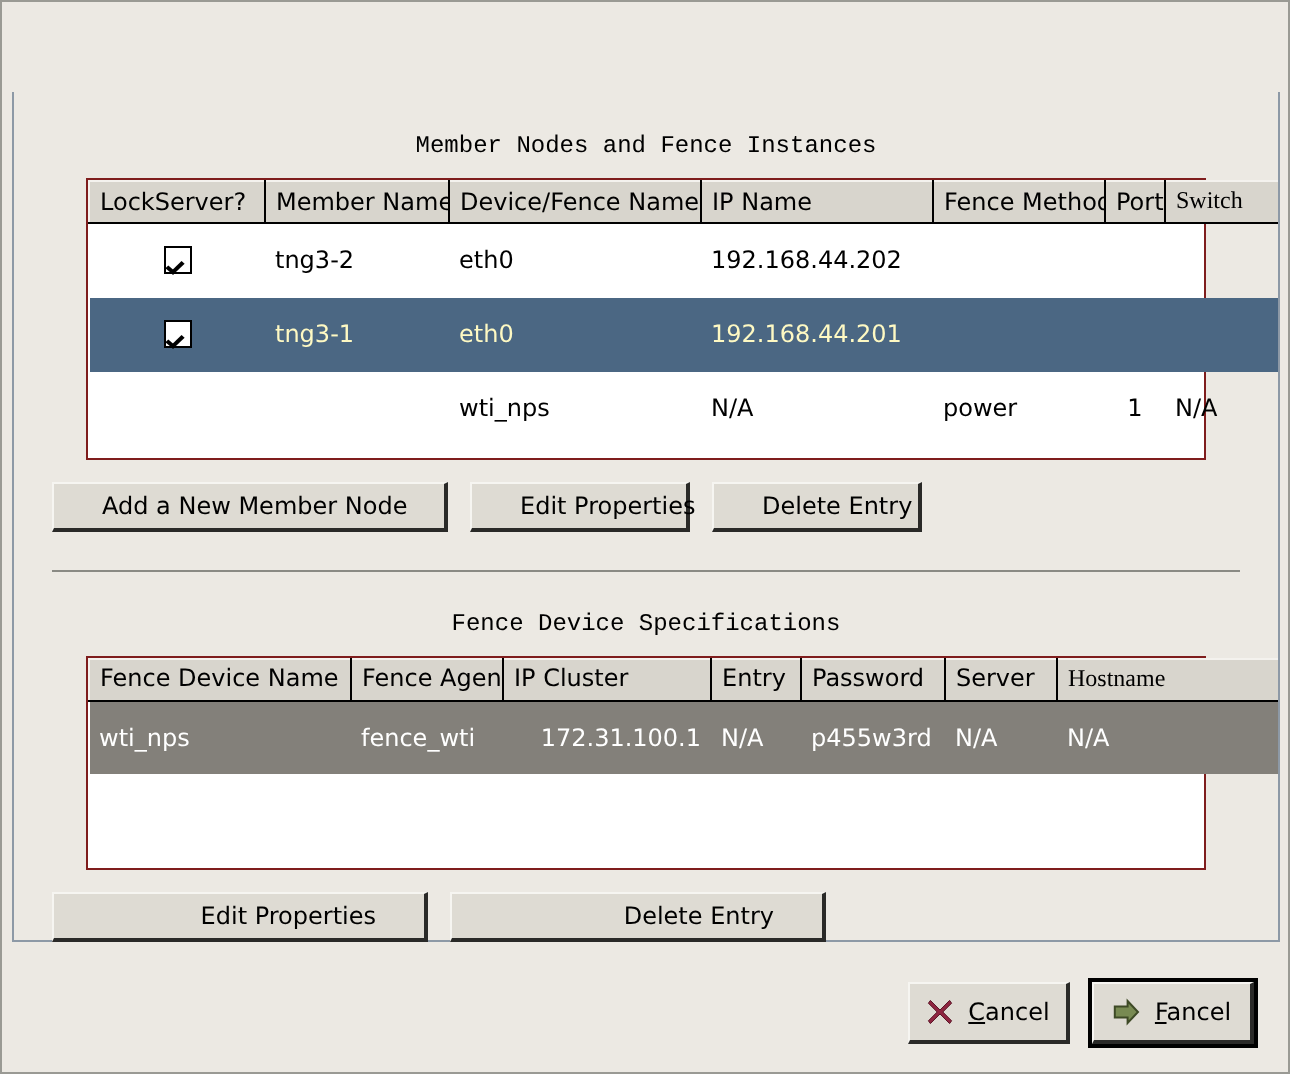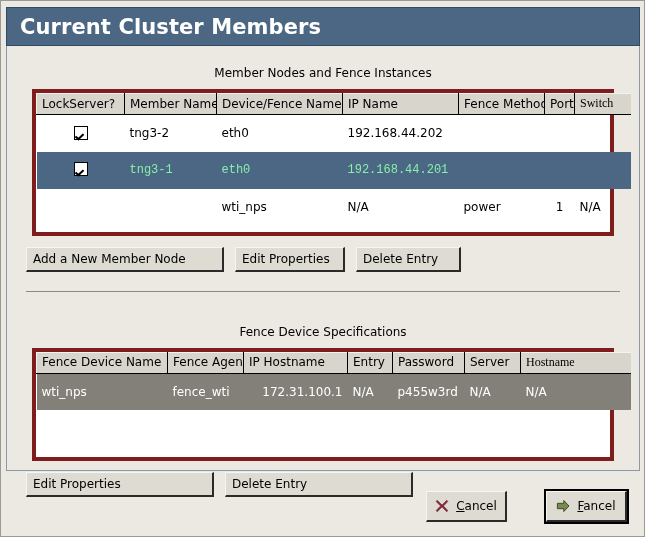--- a/index.html
+++ b/index.html
@@ -59,26 +59,27 @@
     border-right: 1px solid #8d99a6;
     border-bottom: 1px solid #8d99a6;
   }
 
   .section-label {
     text-align: center;
     font-size: 12px;
     color: #000;
     margin-top: 20px;
     margin-bottom: 9px;
+    font-family: Liberation Mono, monospace;
   }
 
   
   .table-wrap {
-    margin: 0 25px;
-    border: 4px solid #7f1d1d;
+    margin: 0 36px;
+    border: 1px solid #7f1d1d;
     background: #ffffff;
     box-sizing: border-box;
   }
   table.grid {
     border-collapse: collapse;
     table-layout: fixed;
     width: 100%;
     font-size: 12px;
   }
   table.grid th {
@@ -99,22 +100,21 @@
   table.grid td {
     padding: 2px 5px;
     height: 37px;
     box-sizing: border-box;
     white-space: nowrap;
     overflow: hidden;
     vertical-align: middle;
   }
   tr.row-sel-blue td {
     background: #4b6783;
-    color: #86efac;
-    font-family: Liberation Mono, monospace;
+    color: #fef9c3;
   }
   tr.row-sel-gray td {
     background: #83807a;
     color: #ffffff;
   }
   td.center { text-align: center; }
   td.rightish { text-align: right; padding-right: 6px; }
 
   .chk {
     display: inline-block;
@@ -150,24 +150,24 @@
   .btn {
     background: #dedbd3;
     border-top: 1px solid #f6f5f1;
     border-left: 1px solid #f6f5f1;
     border-right: 2px solid #2a2a28;
     border-bottom: 2px solid #2a2a28;
     font-size: 12px;
     color: #000000;
     height: 25px;
     line-height: 22px;
-    text-align: left;
+    text-align: right;
     cursor: default;
     box-sizing: border-box;
-    padding: 0 6px;
+    padding: 0 24px;
     white-space: nowrap;
     user-select: none;
   }
 
   hr.sep {
     border: none;
     border-top: 1px solid #8a8a84;
     margin: 19px 19px 0 19px;
     height: 0;
   }
@@ -195,37 +195,33 @@
     height: 31px;
     width: 81px;
     box-sizing: border-box;
     display: flex;
     align-items: center;
     justify-content: center;
     gap: 7px;
     font-size: 12px;
     cursor: default;
     user-select: none;
-    margin-left: 28px;
   }
   .navbtn.focus {
     outline: 2px solid #000000;
     outline-offset: 0px;
   }
   .navbtn .lbl u { text-decoration: underline; }
   .ic { width: 14px; height: 14px; display: block; }
 </style>
 </head>
 <body>
 
 <div id="app">
 
-  <div class="titlebar">
-    <div class="titlebar-text">Current Cluster Members</div>
-  </div>
 
   <div class="content">
 
     <div class="section-label">Member Nodes and Fence Instances</div>
 
     <div class="table-wrap">
       <table class="grid">
         <colgroup>
           <col style="width:88px">
             <col style="width:92px">
@@ -280,38 +276,38 @@
     </div>
 
     <div class="btnrow">
       <div class="btn" style="width:198px">Add a New Member Node</div>
       <div class="btn" style="width:110px">Edit Properties</div>
       <div class="btn" style="width:105px">Delete Entry</div>
     </div>
 
     <hr class="sep">
 
-    <div class="section-label" style="margin-top:33px">Fence Device Specifications</div>
+    <div class="section-label" style="margin-top:19px">Fence Device Specifications</div>
 
     <div class="table-wrap">
       <table class="grid">
         <colgroup>
           <col style="width:131px">
             <col style="width:76px">
             <col style="width:104px">
           <col style="width:45px">
             <col style="width:72px">
             <col style="width:56px">
             <col style="width:110px">
         </colgroup>
         <thead>
           <tr>
             <th>Fence Device Name</th>
             <th>Fence Agent</th>
-            <th>IP Hostname</th>
+            <th>IP Cluster</th>
             <th>Entry</th>
             <th>Password</th>
             <th>Server</th>
             <th class="last">Hostname</th>
           </tr>
         </thead>
         <tbody>
             <tr class="row-sel-gray">
               <td>wti_nps</td>
               <td>fence_wti</td>

